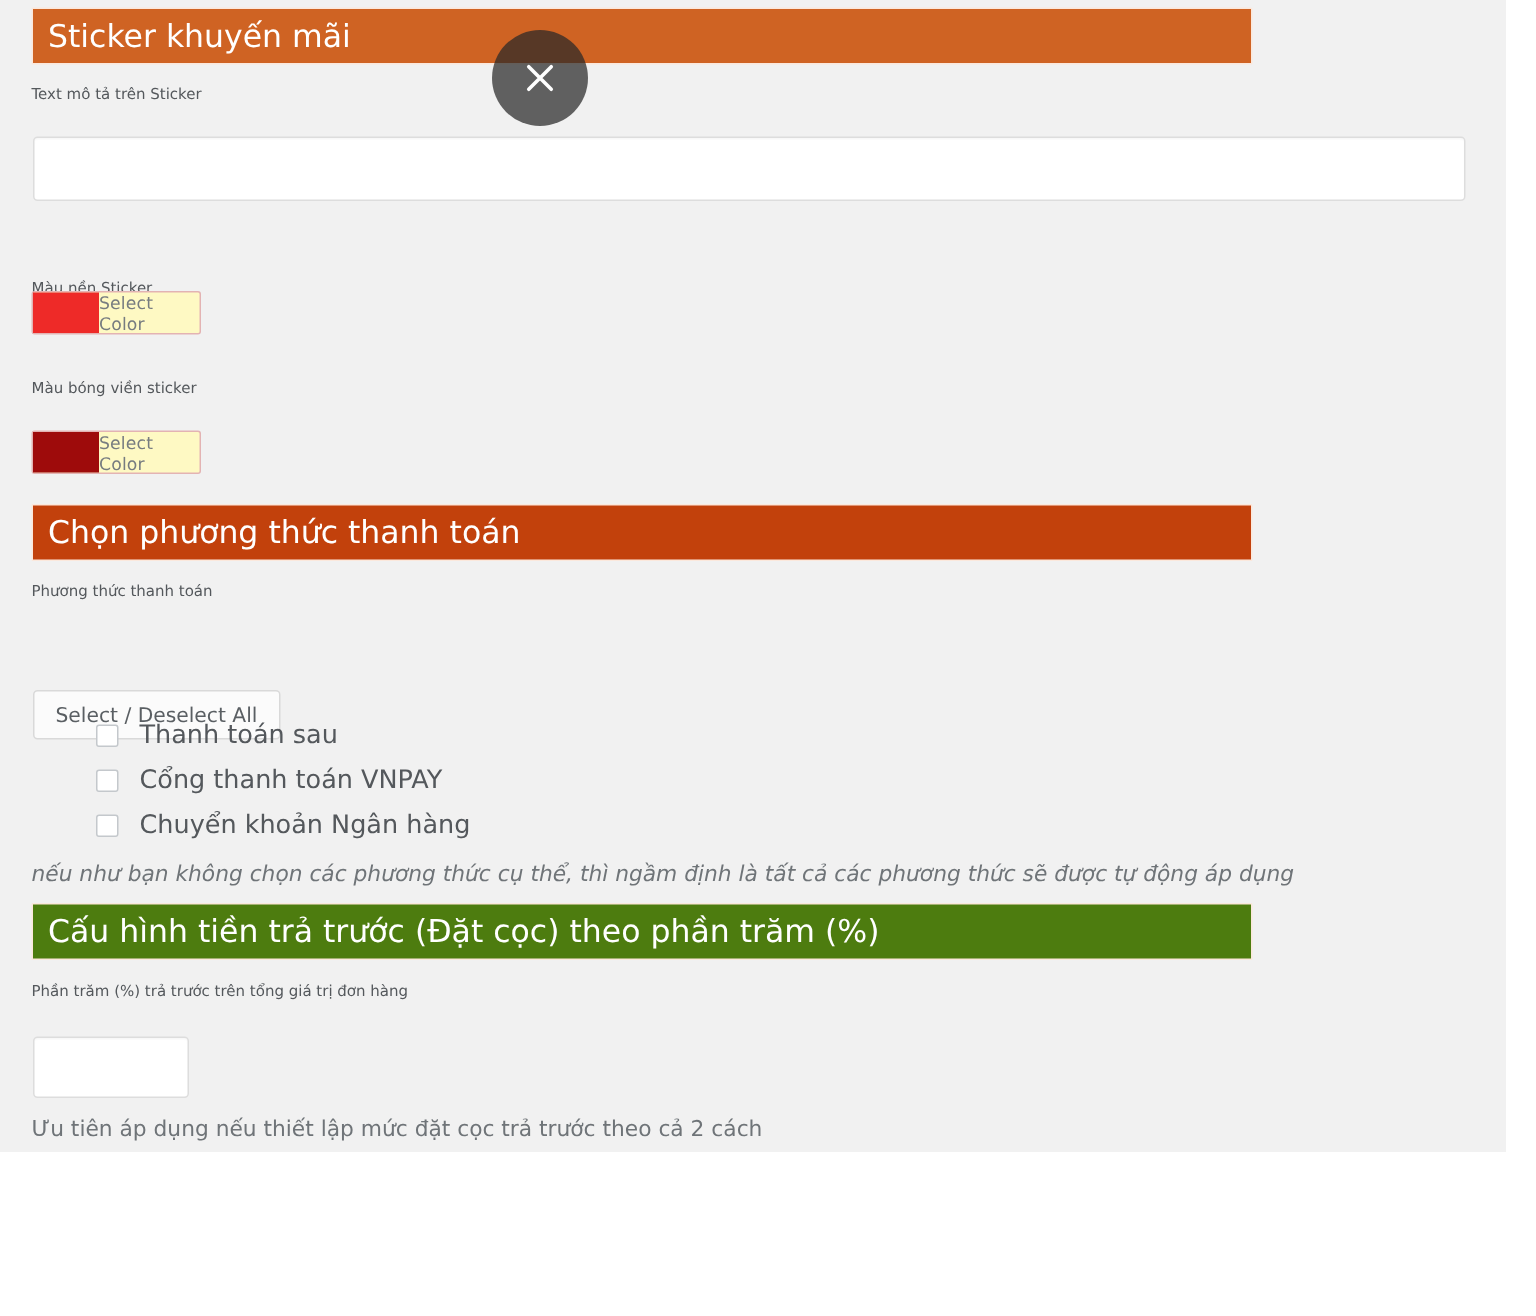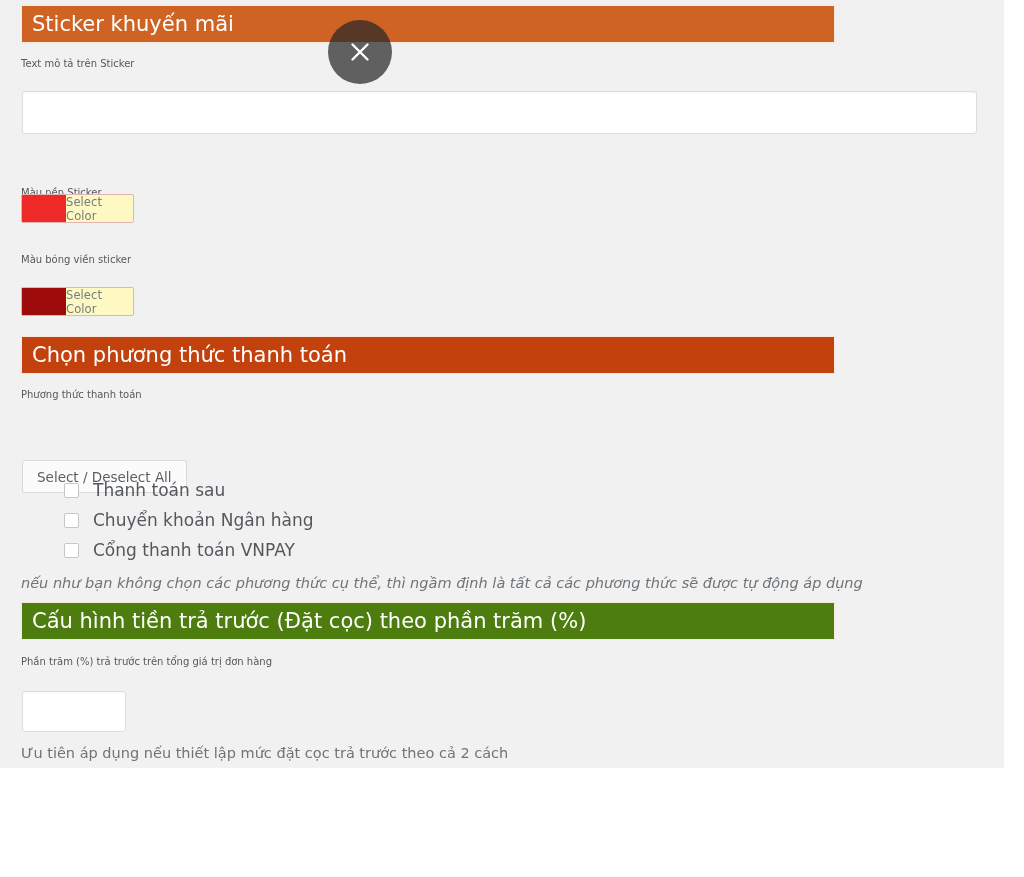--- a/index.html
+++ b/index.html
@@ -228,26 +228,26 @@
 
     <div id="payment-method-list">
 
       <div class="checkbox-row">
         <span class="checkbox-box"></span>
         <span class="checkbox-label">Thanh toán sau</span>
       </div>
 
       <div class="checkbox-row">
         <span class="checkbox-box"></span>
-        <span class="checkbox-label">Chuyển khoản Ngân hàng</span>
+        <span class="checkbox-label">Cổng thanh toán VNPAY</span>
       </div>
 
       <div class="checkbox-row">
         <span class="checkbox-box"></span>
-        <span class="checkbox-label">Cổng thanh toán VNPAY</span>
+        <span class="checkbox-label">Chuyển khoản Ngân hàng</span>
       </div>
 
     </div>
 
     <div class="note-text" style="top:580px;font-style:italic;">nếu như bạn không chọn các phương thức cụ thể, thì ngầm định là tất cả các phương thức sẽ được tự động áp dụng</div>
 
     <div class="section-bar" style="top: 608px; background: #4d7c0f;">Cấu hình tiền trả trước (Đặt cọc) theo phần trăm (%)</div>
 
     <div class="field-label" style="top:658px;">Phần trăm (%) trả trước trên tổng giá trị đơn hàng</div>
 

